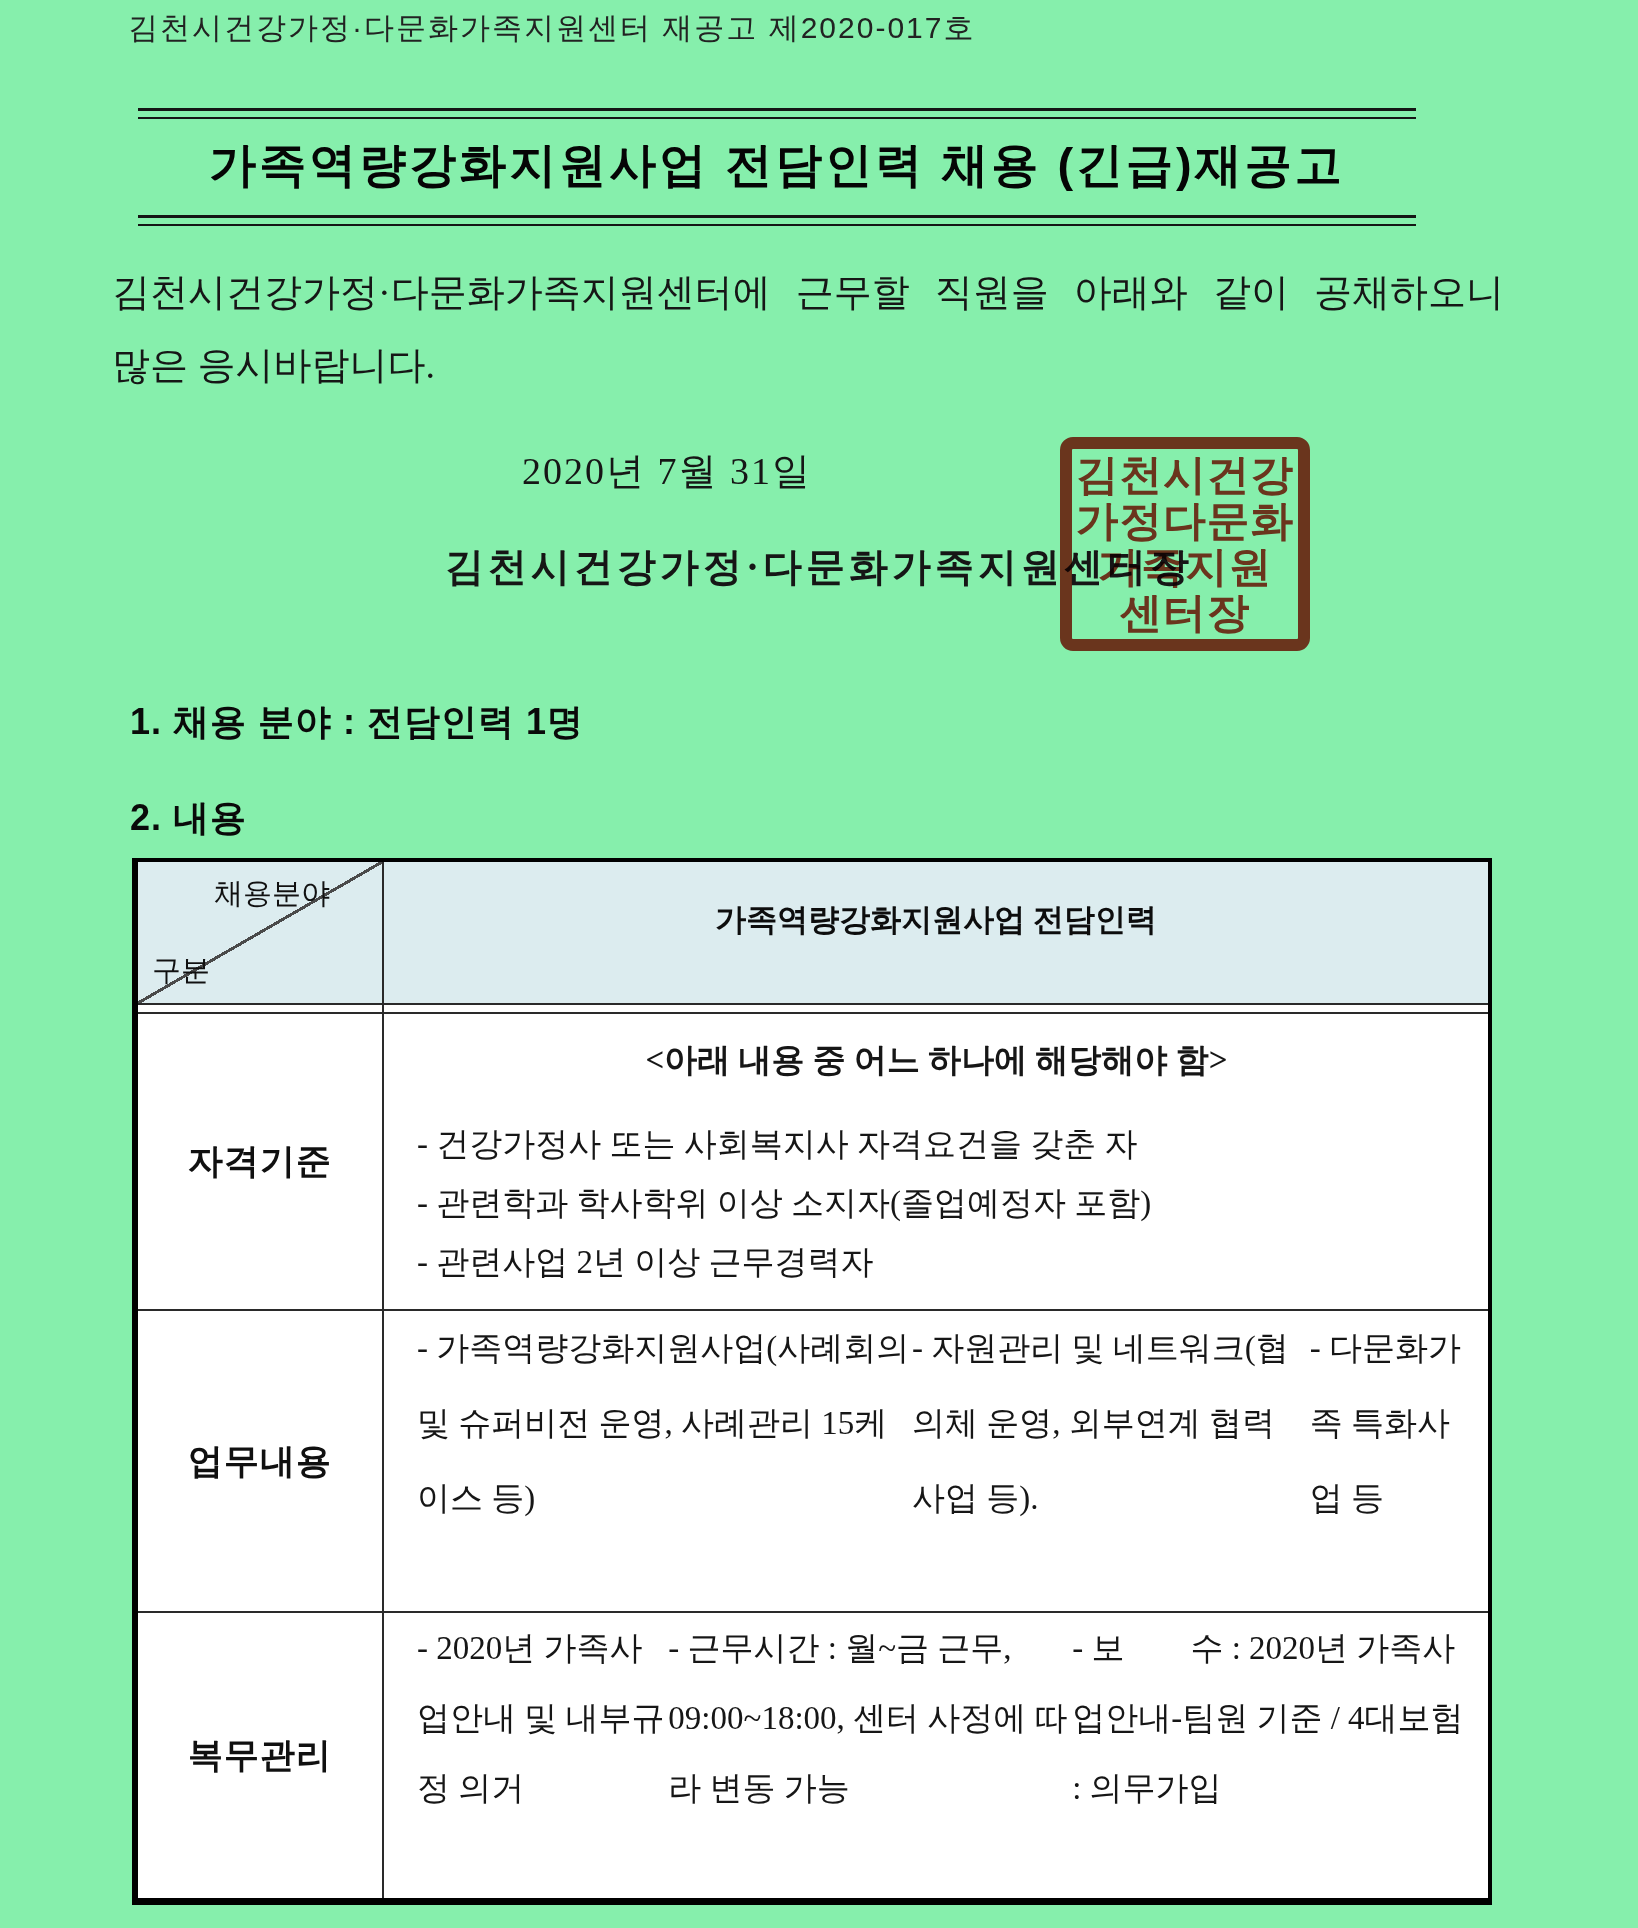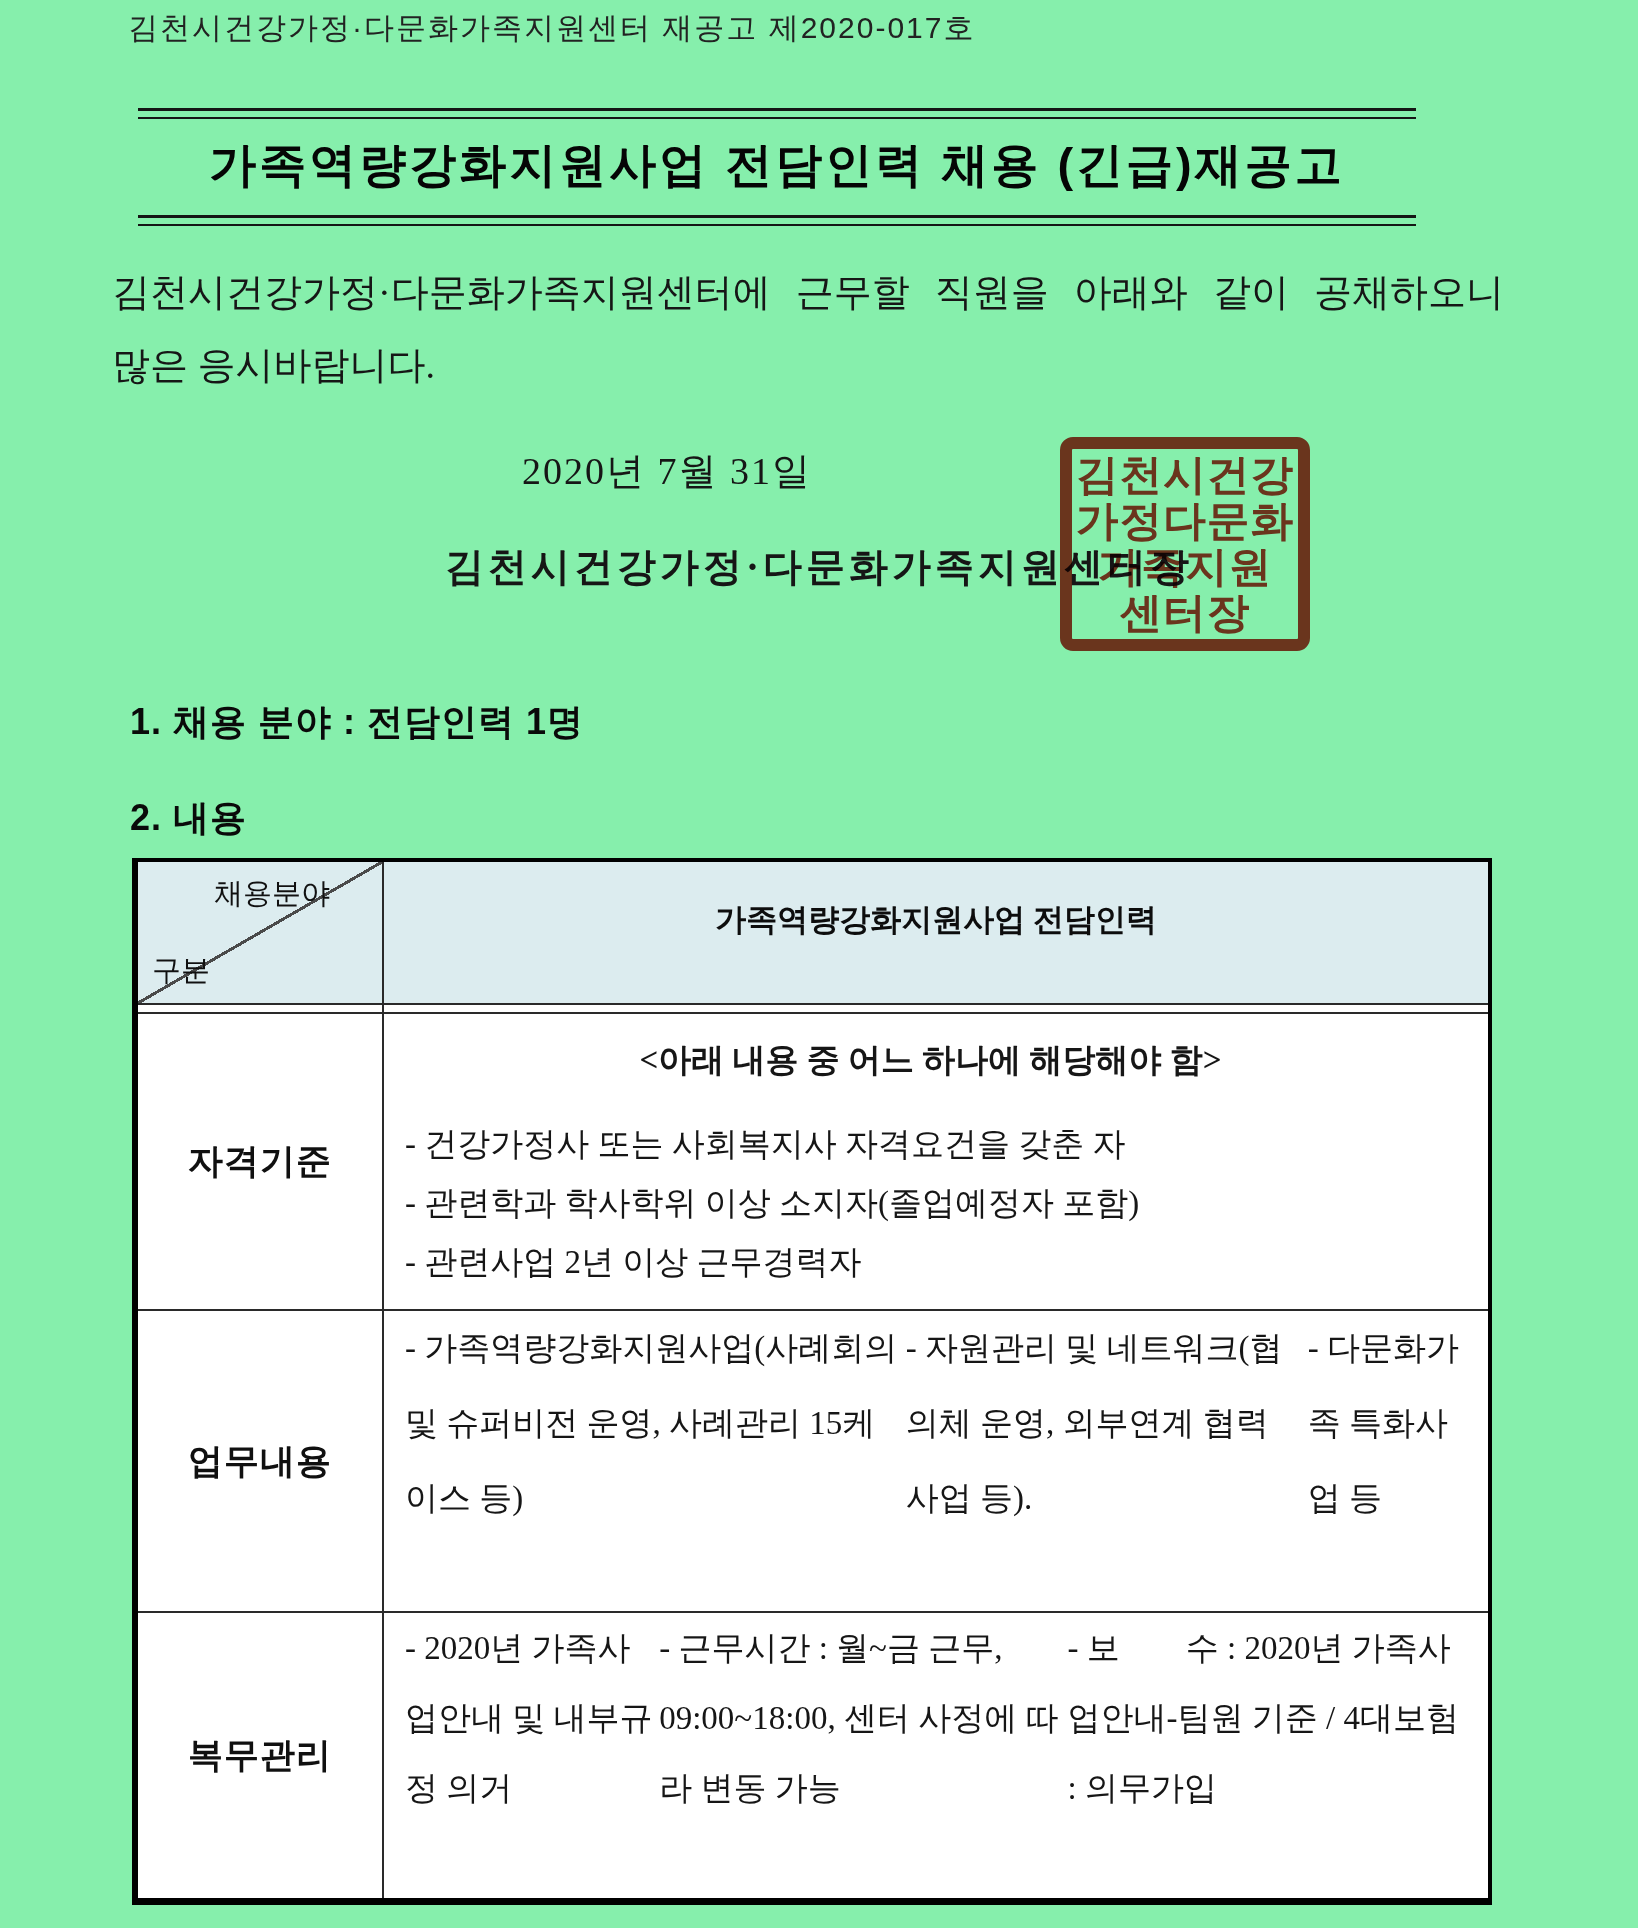--- a/index.html
+++ b/index.html
@@ -129,21 +129,21 @@
   }
   .gap-cell { background: #ffffff; }
 
   .label-cell {
     display: flex; align-items: center; justify-content: center;
     font-size: 35px; font-weight: bold; color: #101010;
     letter-spacing: 1px;
   }
   .content-cell {
     font-size: 33px; color: #161616;
-    padding-left: 21px; padding-right: 12px;
+    padding-left: 33px; padding-right: 12px;
   }
   .content-qual { padding-top: 24px; }
   .qual-heading {
     text-align: center;
     font-weight: bold;
     font-size: 33px;
     margin-bottom: 32px;
     padding-right: 20px;
   }
   .item { white-space: pre-wrap; }

